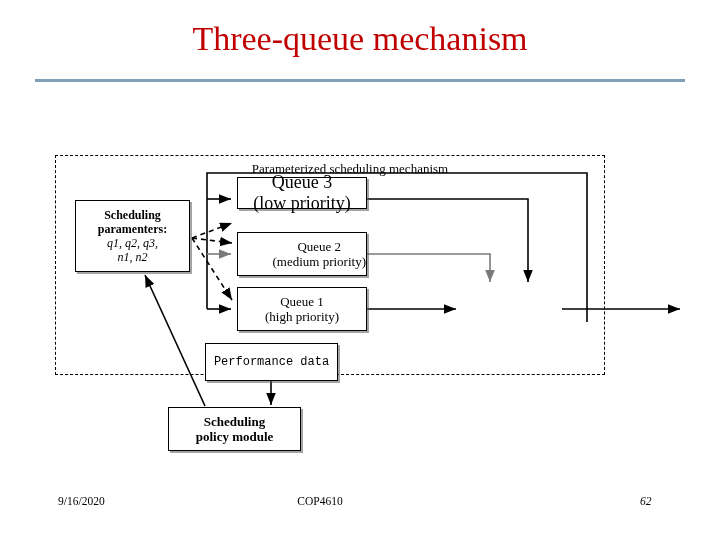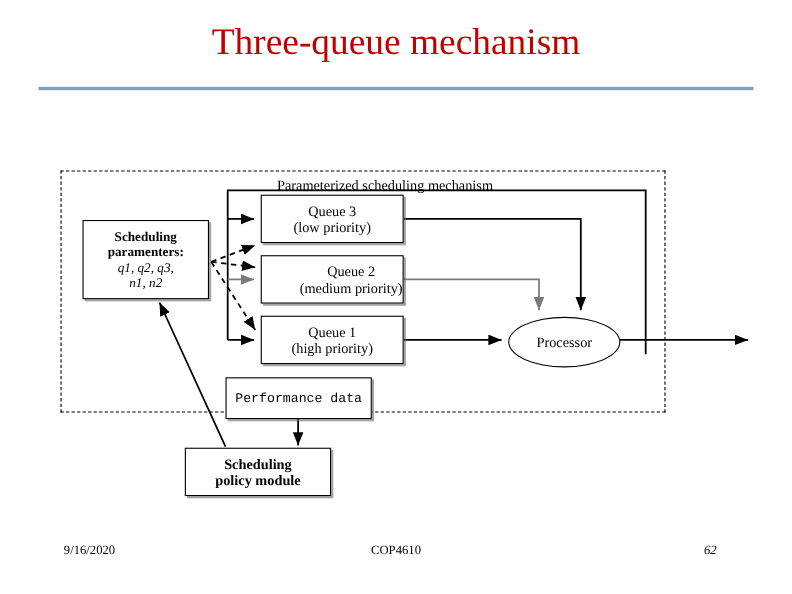--- a/index.html
+++ b/index.html
@@ -42,41 +42,41 @@
     border:1.5px solid #000;background:#fff;
     display:flex;align-items:center;justify-content:center;
     text-align:center;line-height:1.18;
     font-family:"Liberation Serif", serif;color:#000;
     box-shadow:2px 2px 0 rgba(90,90,90,.55);
   }
 
   .params-box{left:75px;top:90px;width:115px;height:72px;font-size:12px;font-weight:bold;}
   .params-box .vars{font-weight:normal;font-style:italic;}
 
-  .q3{left:237px;top:67px;width:130px;height:44px;font-size:13px;}
+  .q3{left:237px;top:67px;width:130px;height:32px;font-size:18px;}
   .q2{left:237px;top:122px;width:130px;height:44px;font-size:13px;justify-content:flex-end;}
   .q1{left:237px;top:177px;width:130px;height:44px;font-size:13px;}
 
   .perf-box{left:205px;top:233px;width:133px;height:38px;font-size:12px;font-family:Liberation Mono, monospace;}
   .policy-box{left:168px;top:297px;width:133px;height:44px;font-size:13px;font-weight:bold;}
 
   .ellipse{
     position:absolute;left:462px;top:178px;width:100px;height:44px;
     border:1.5px solid #000;border-radius:50%;background:#fff;
     display:flex;align-items:center;justify-content:center;
     font-size:13px;font-family:"Liberation Serif", serif;color:#000;
   }
 
   svg.wires{position:absolute;left:0;top:0;width:720px;height:370px;overflow:visible;}
 
   
   .footer{position:absolute;left:0;top:495px;width:720px;height:20px;
           font-family:"Liberation Serif", serif;font-size:11.5px;color:#000;}
   .f-date{position:absolute;left:58px;top:0;}
-  .f-course{position:absolute;left:0;top:0;width:720px;text-align:center;}
+  .f-course{position:absolute;left:0;top:0;width:640px;text-align:center;}
   .f-page{position:absolute;left:640px;top:0;width:30px;text-align:left;font-style:italic;}
 </style>
 </head>
 <body>
 
 <div class="slide">
 
   <div class="title">Three-queue mechanism</div>
   <div class="title-rule"></div>
 
@@ -151,21 +151,20 @@
 
     <div class="box perf-box">Performance data</div>
 
     <div class="box policy-box">
       <div>
         <div>Scheduling</div>
         <div>policy module</div>
       </div>
     </div>
 
-    <div class="ellipse">Processor</div>
 
   </div>
 
   <div class="footer">
     <div class="f-date">9/16/2020</div>
     <div class="f-course">COP4610</div>
     <div class="f-page">62</div>
   </div>
 
 </div>

